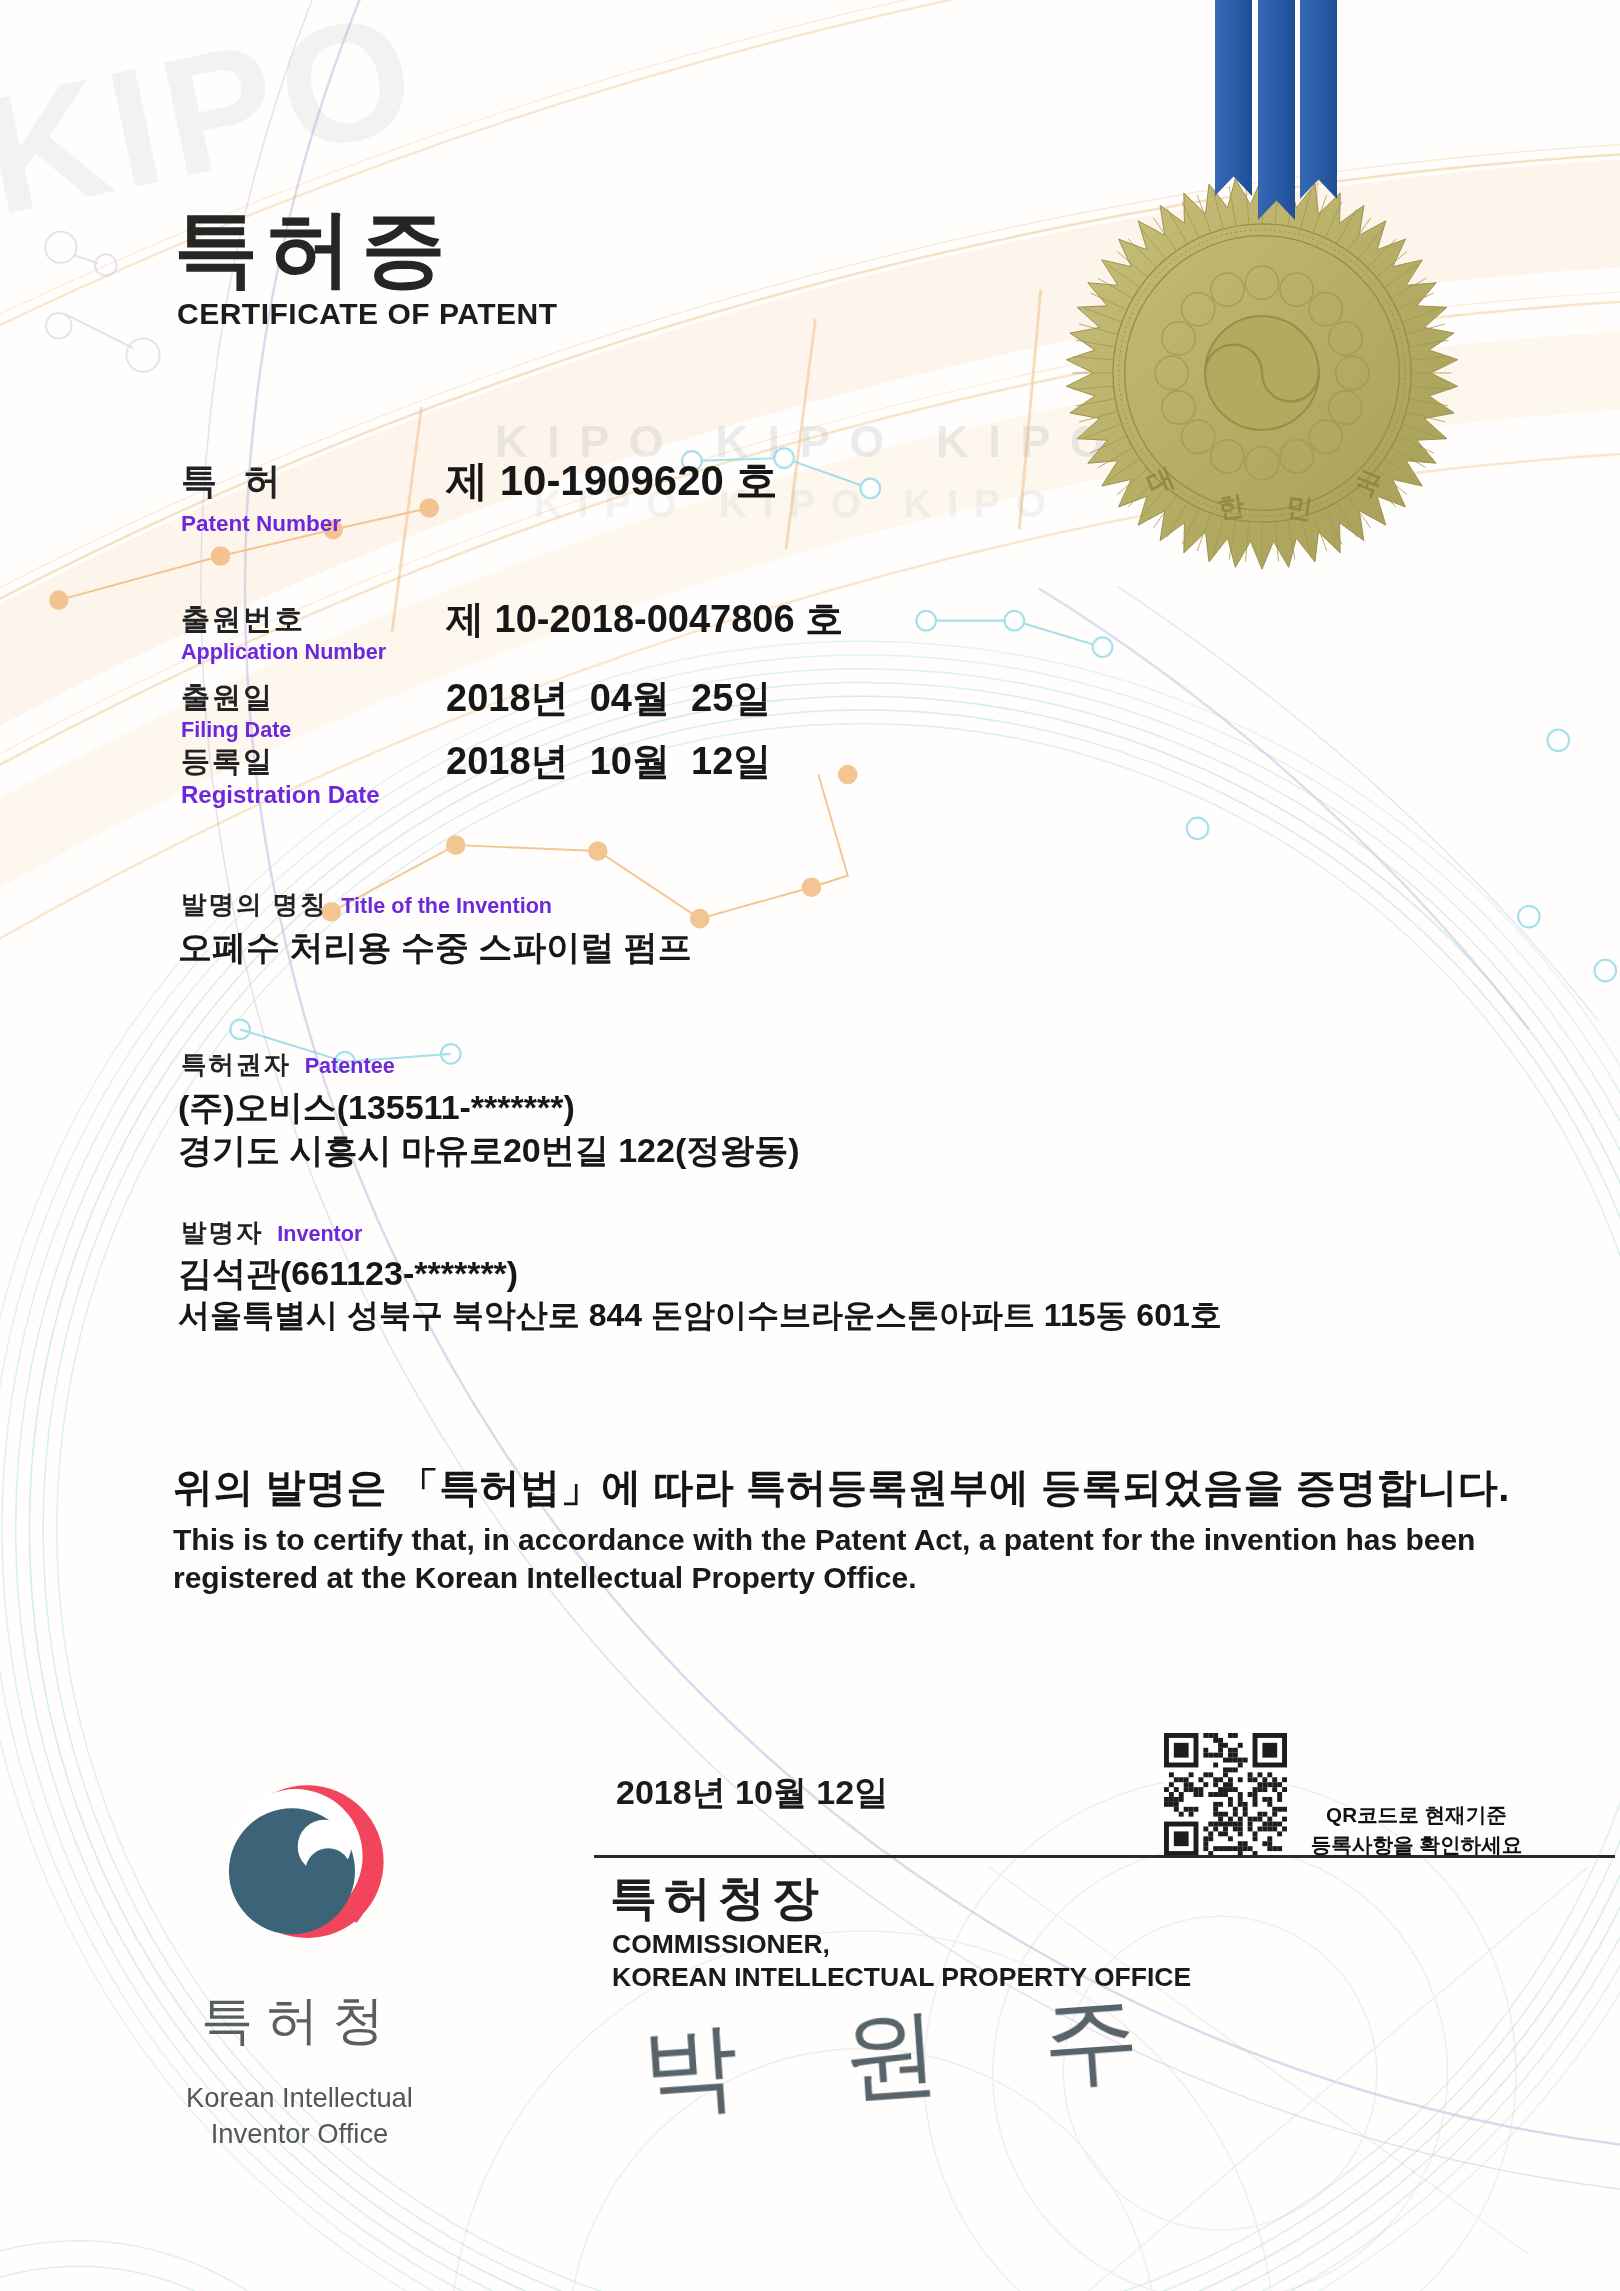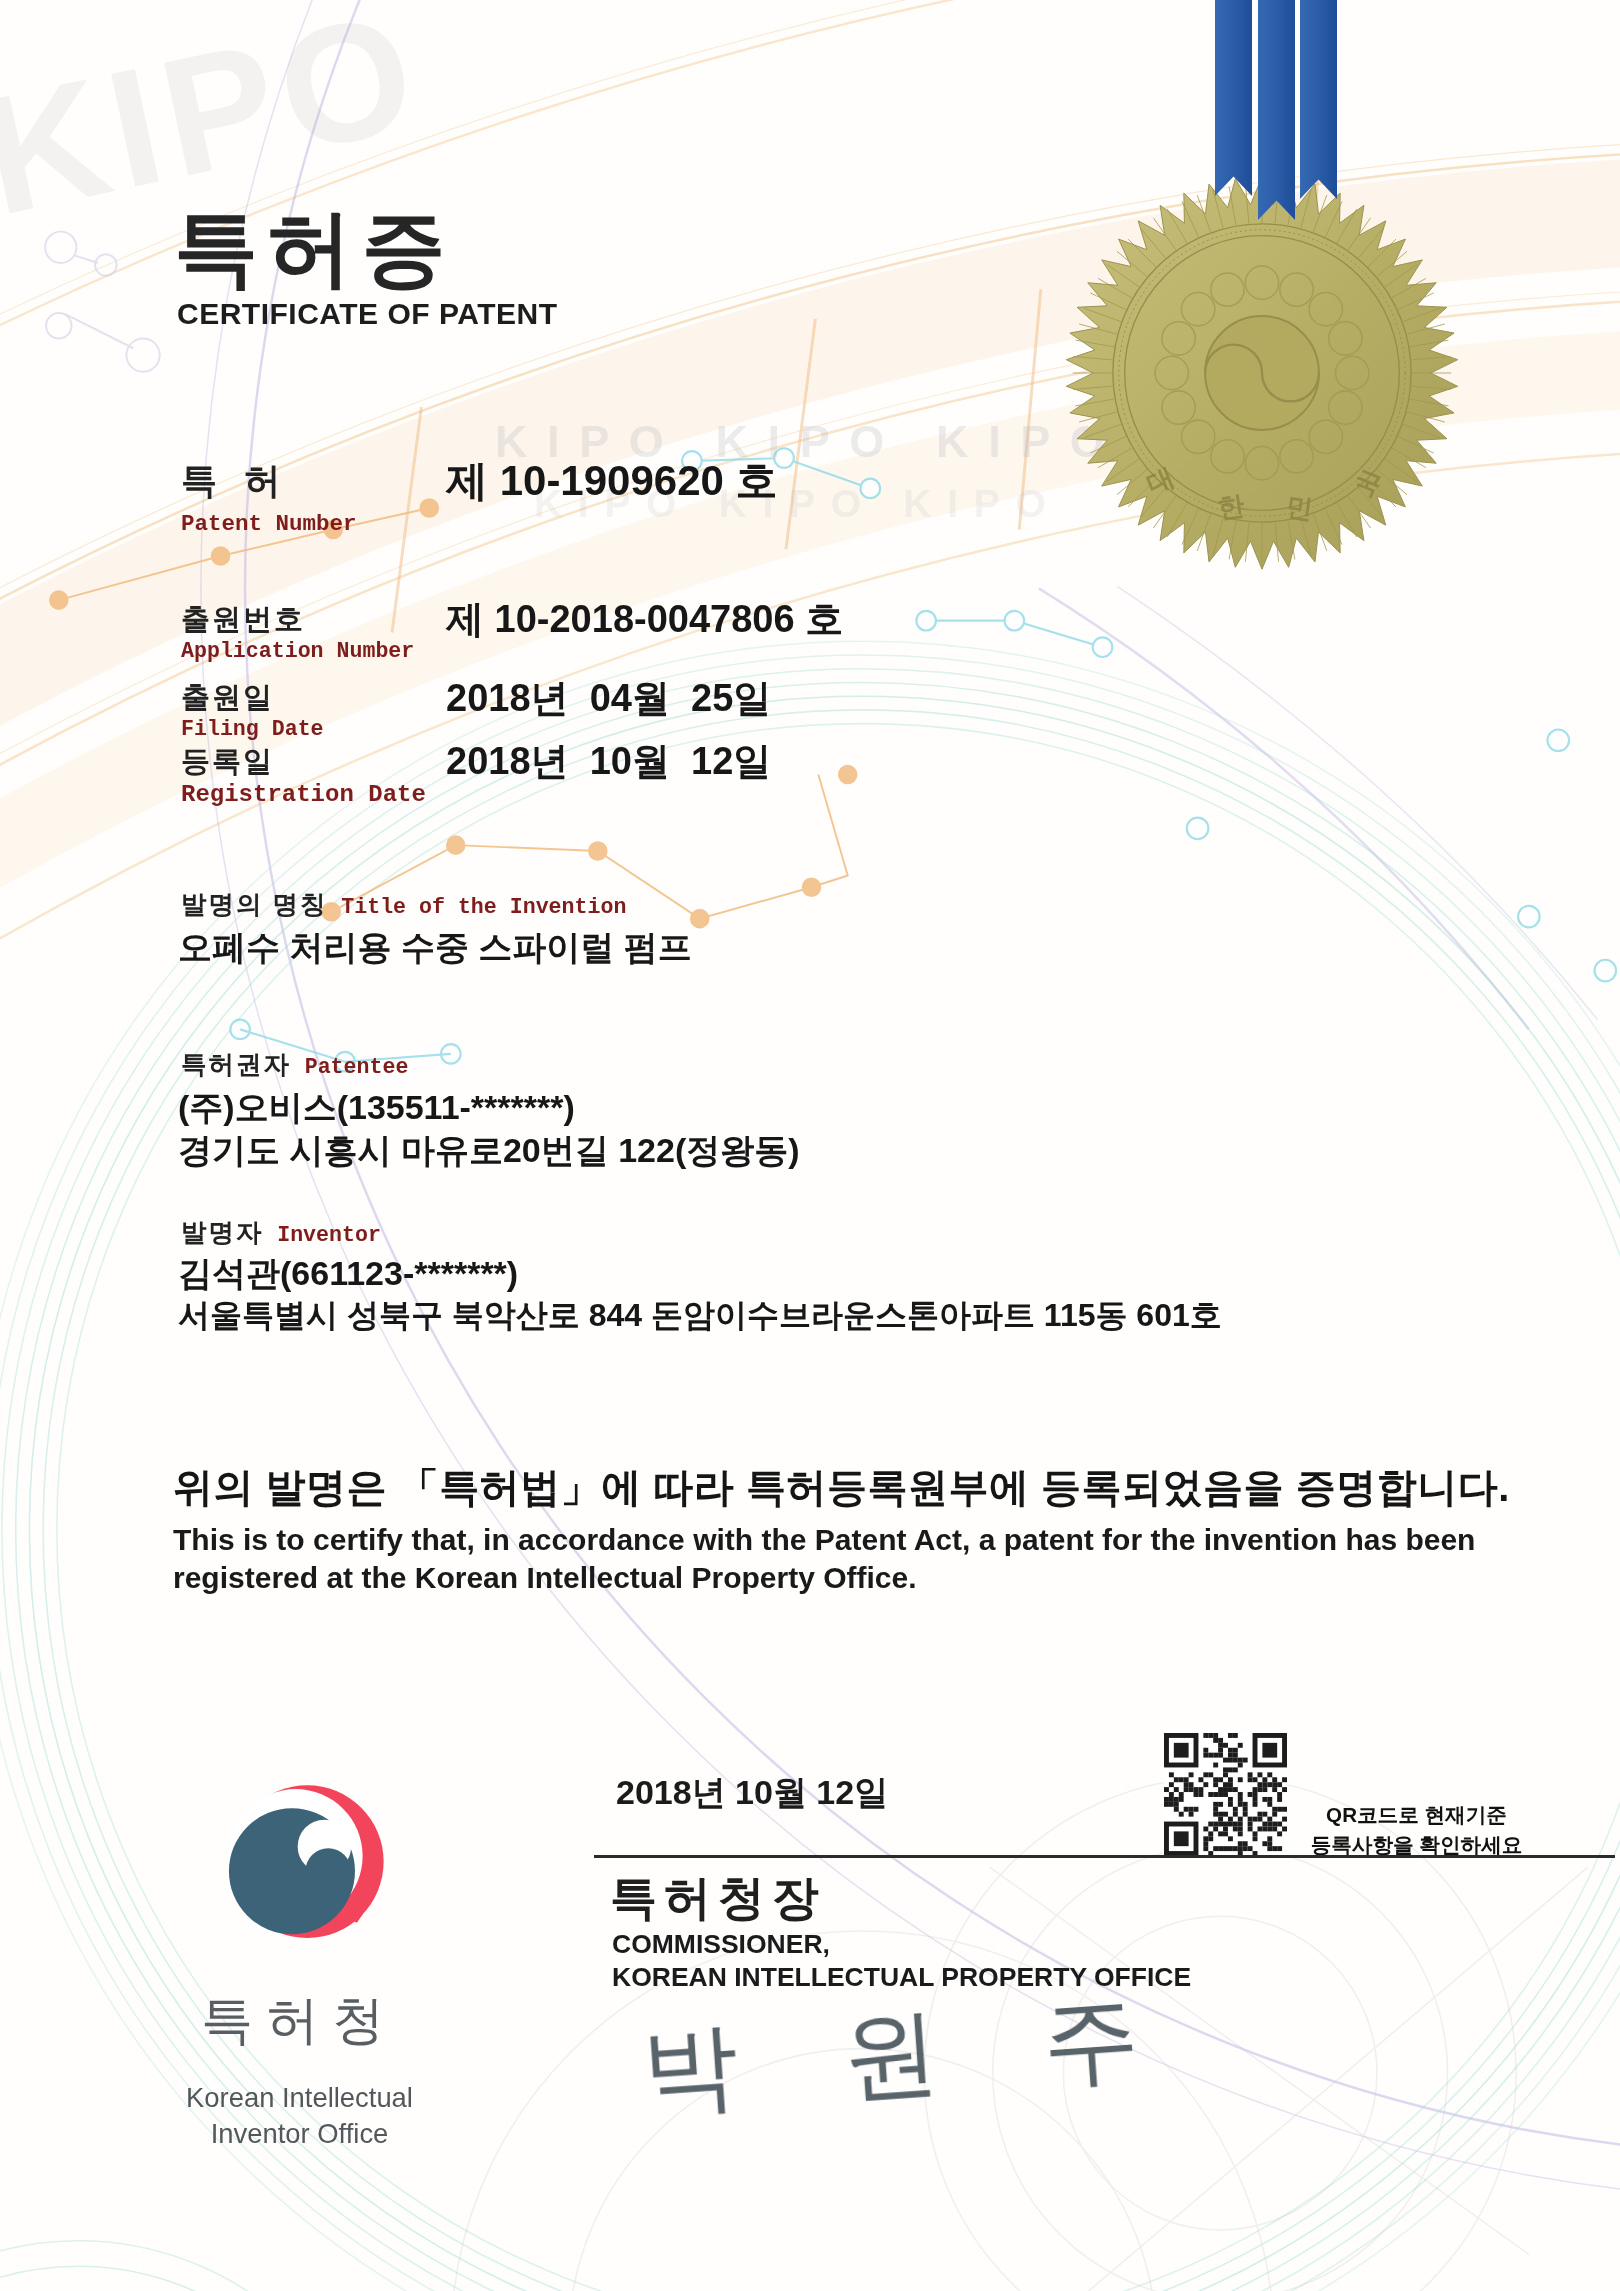--- a/index.html
+++ b/index.html
@@ -22,21 +22,21 @@
     clip-path:polygon(0 0,100% 0,100% 100%,50% calc(100% - 19.6px),0 100%);}
   #ribbon-1{left:1215px;height:196px;}
   #ribbon-2{left:1258px;height:220px;}
   #ribbon-3{left:1300px;height:199px;}
   #medal{left:1056px;top:167px;z-index:2;}
   
   .z{z-index:4;}
   #title-kr{left:174px;top:192px;font-size:84px;font-weight:800;letter-spacing:9.8px;color:#262626;}
   #title-en{left:177px;top:297px;font-size:30px;font-weight:700;letter-spacing:0.5px;color:#1d1d1d;}
   .lab-kr{font-weight:700;color:#222;letter-spacing:2px;}
-  .lab-en{font-weight:600;color:#7f1d1d;font-family:Liberation Mono, monospace;}
+  .lab-en{font-weight:600;color:#6d28d9;}
   .val{font-weight:700;color:#171717;white-space:pre;}
   #f1-kr{left:181px;top:457px;font-size:36px;letter-spacing:8.8px;}
   #f1-en{left:181px;top:511px;font-size:22.5px;}
   #f1-val{left:446px;top:453px;font-size:42px;text-align:center;}
   #f2-kr{left:181px;top:600px;font-size:29px;}
   #f2-en{left:181px;top:639px;font-size:21.6px;}
   #f2-val{left:446px;top:594px;font-size:38px;}
   #f3-kr{left:181px;top:678px;font-size:29px;}
   #f3-en{left:181px;top:717px;font-size:21.6px;}
   #f3-val{left:446px;top:673px;font-size:38px;text-align:right;}

